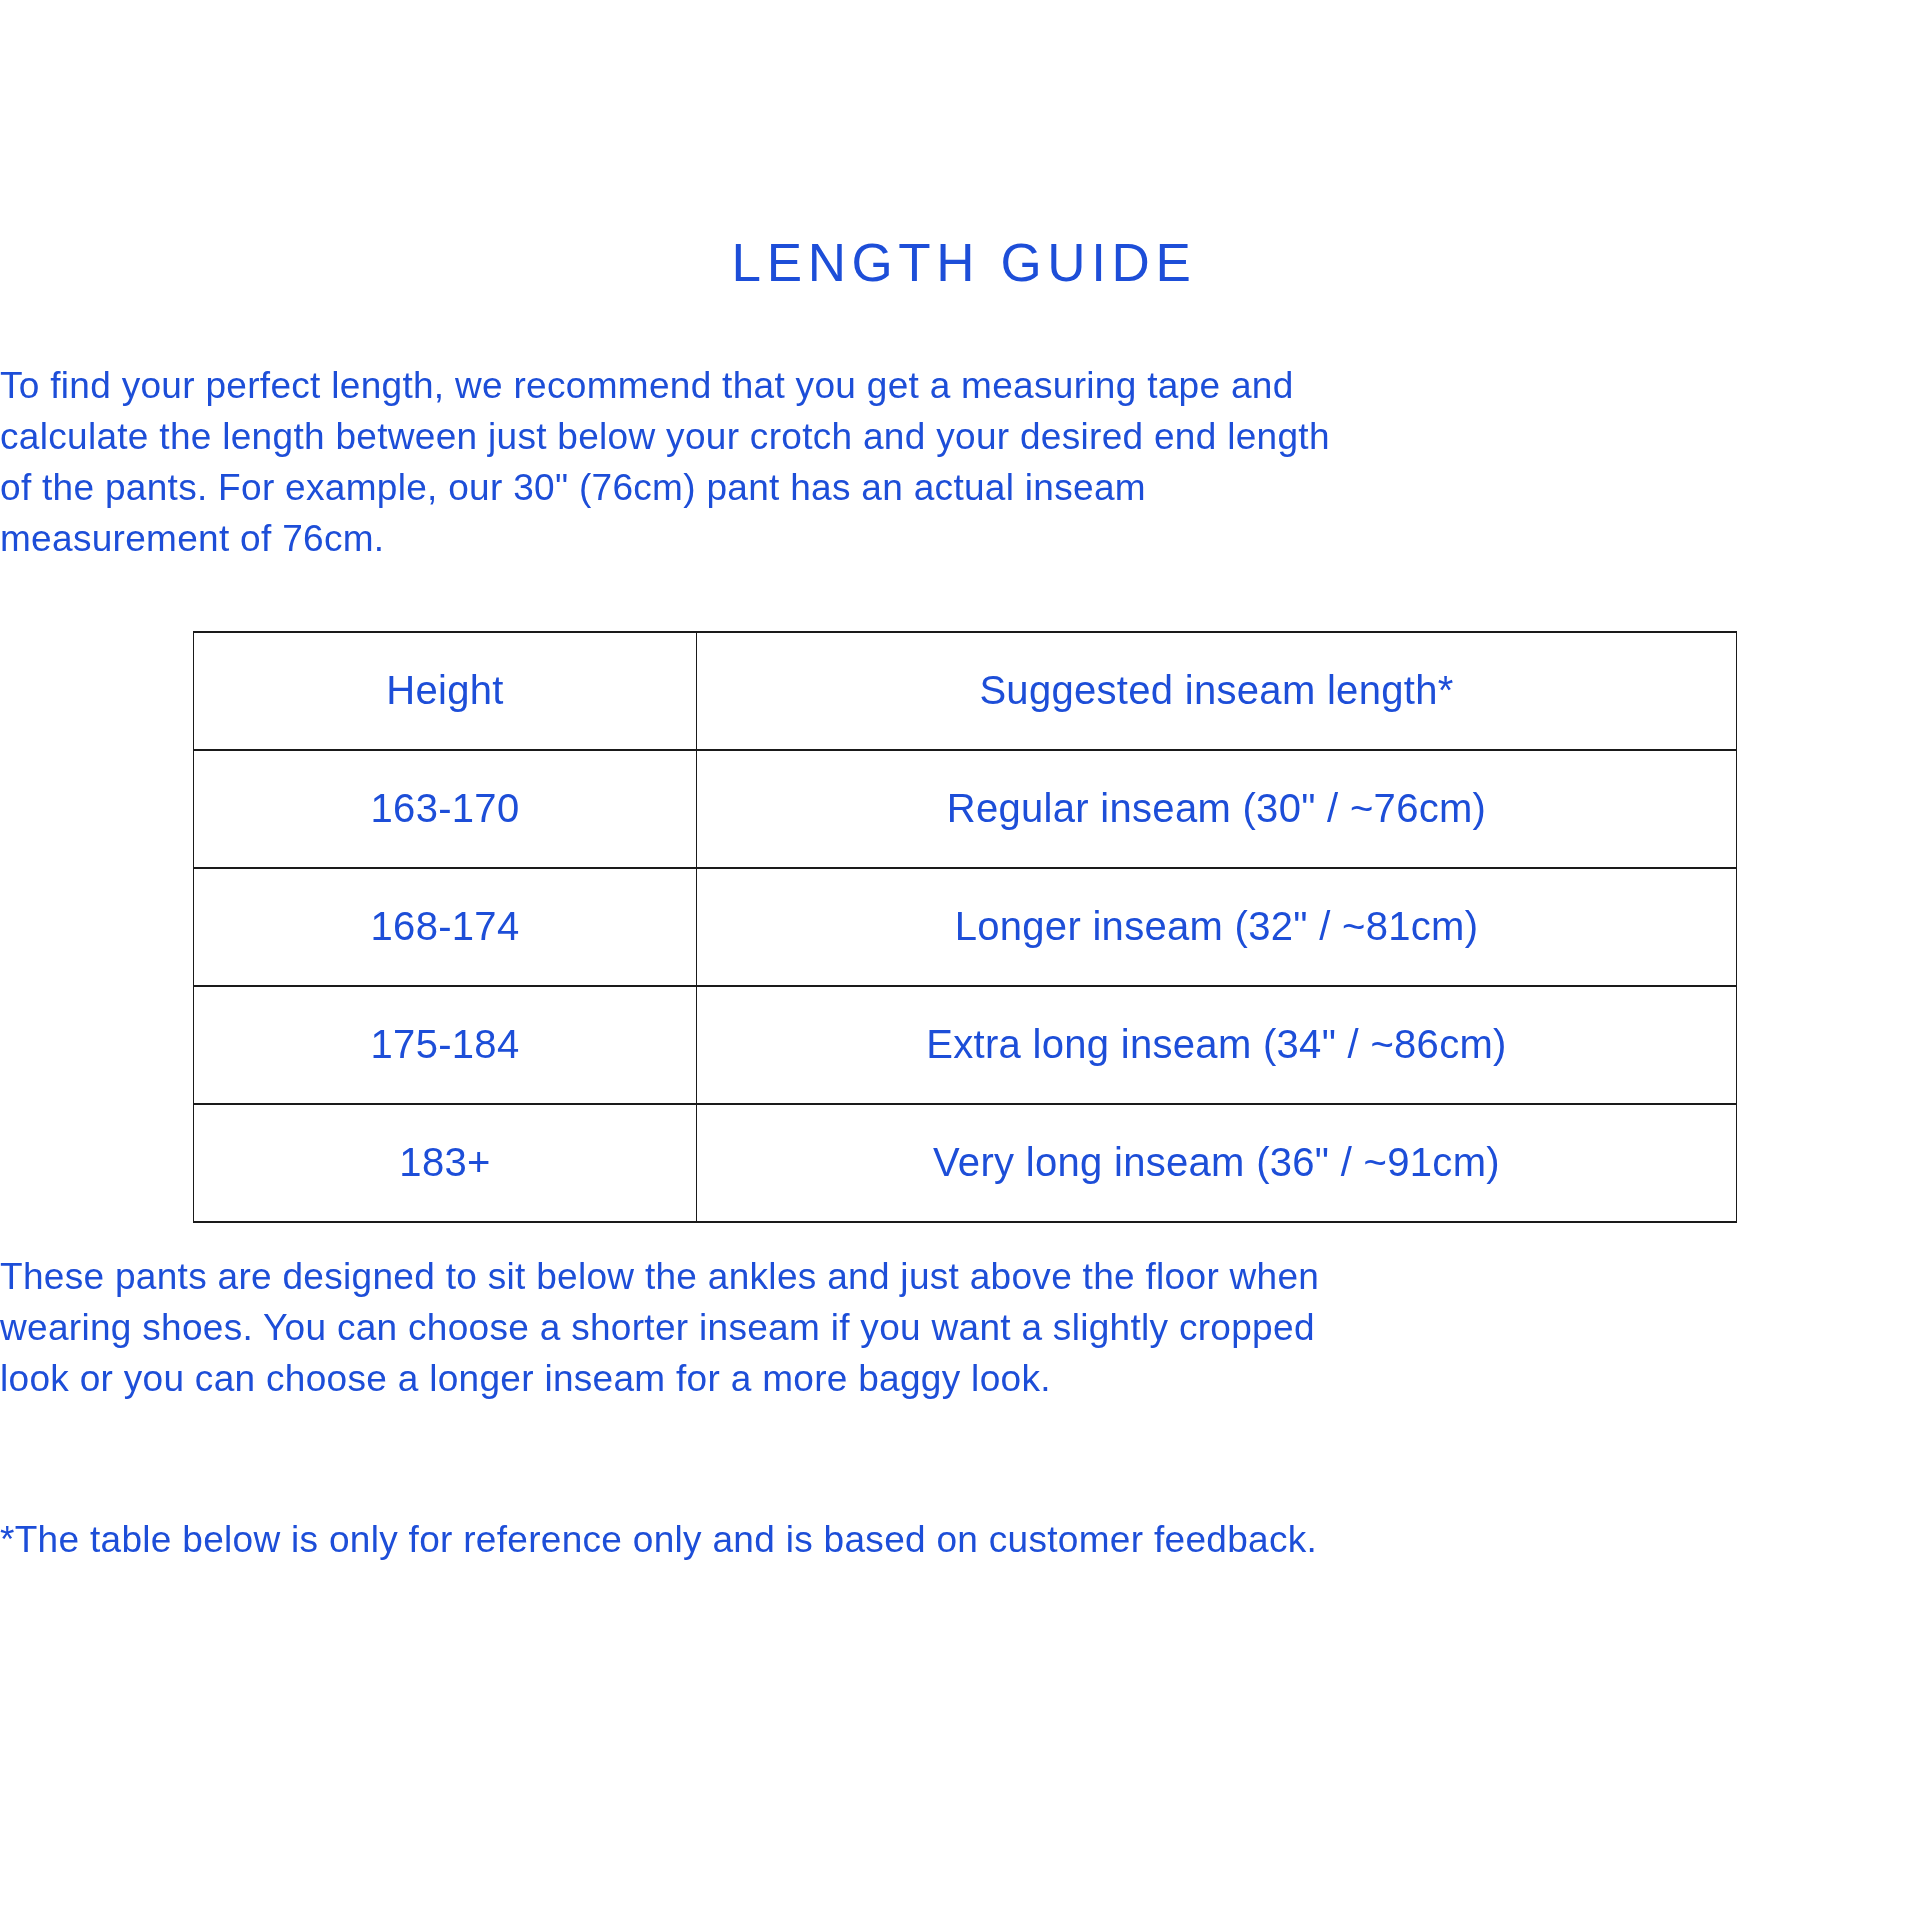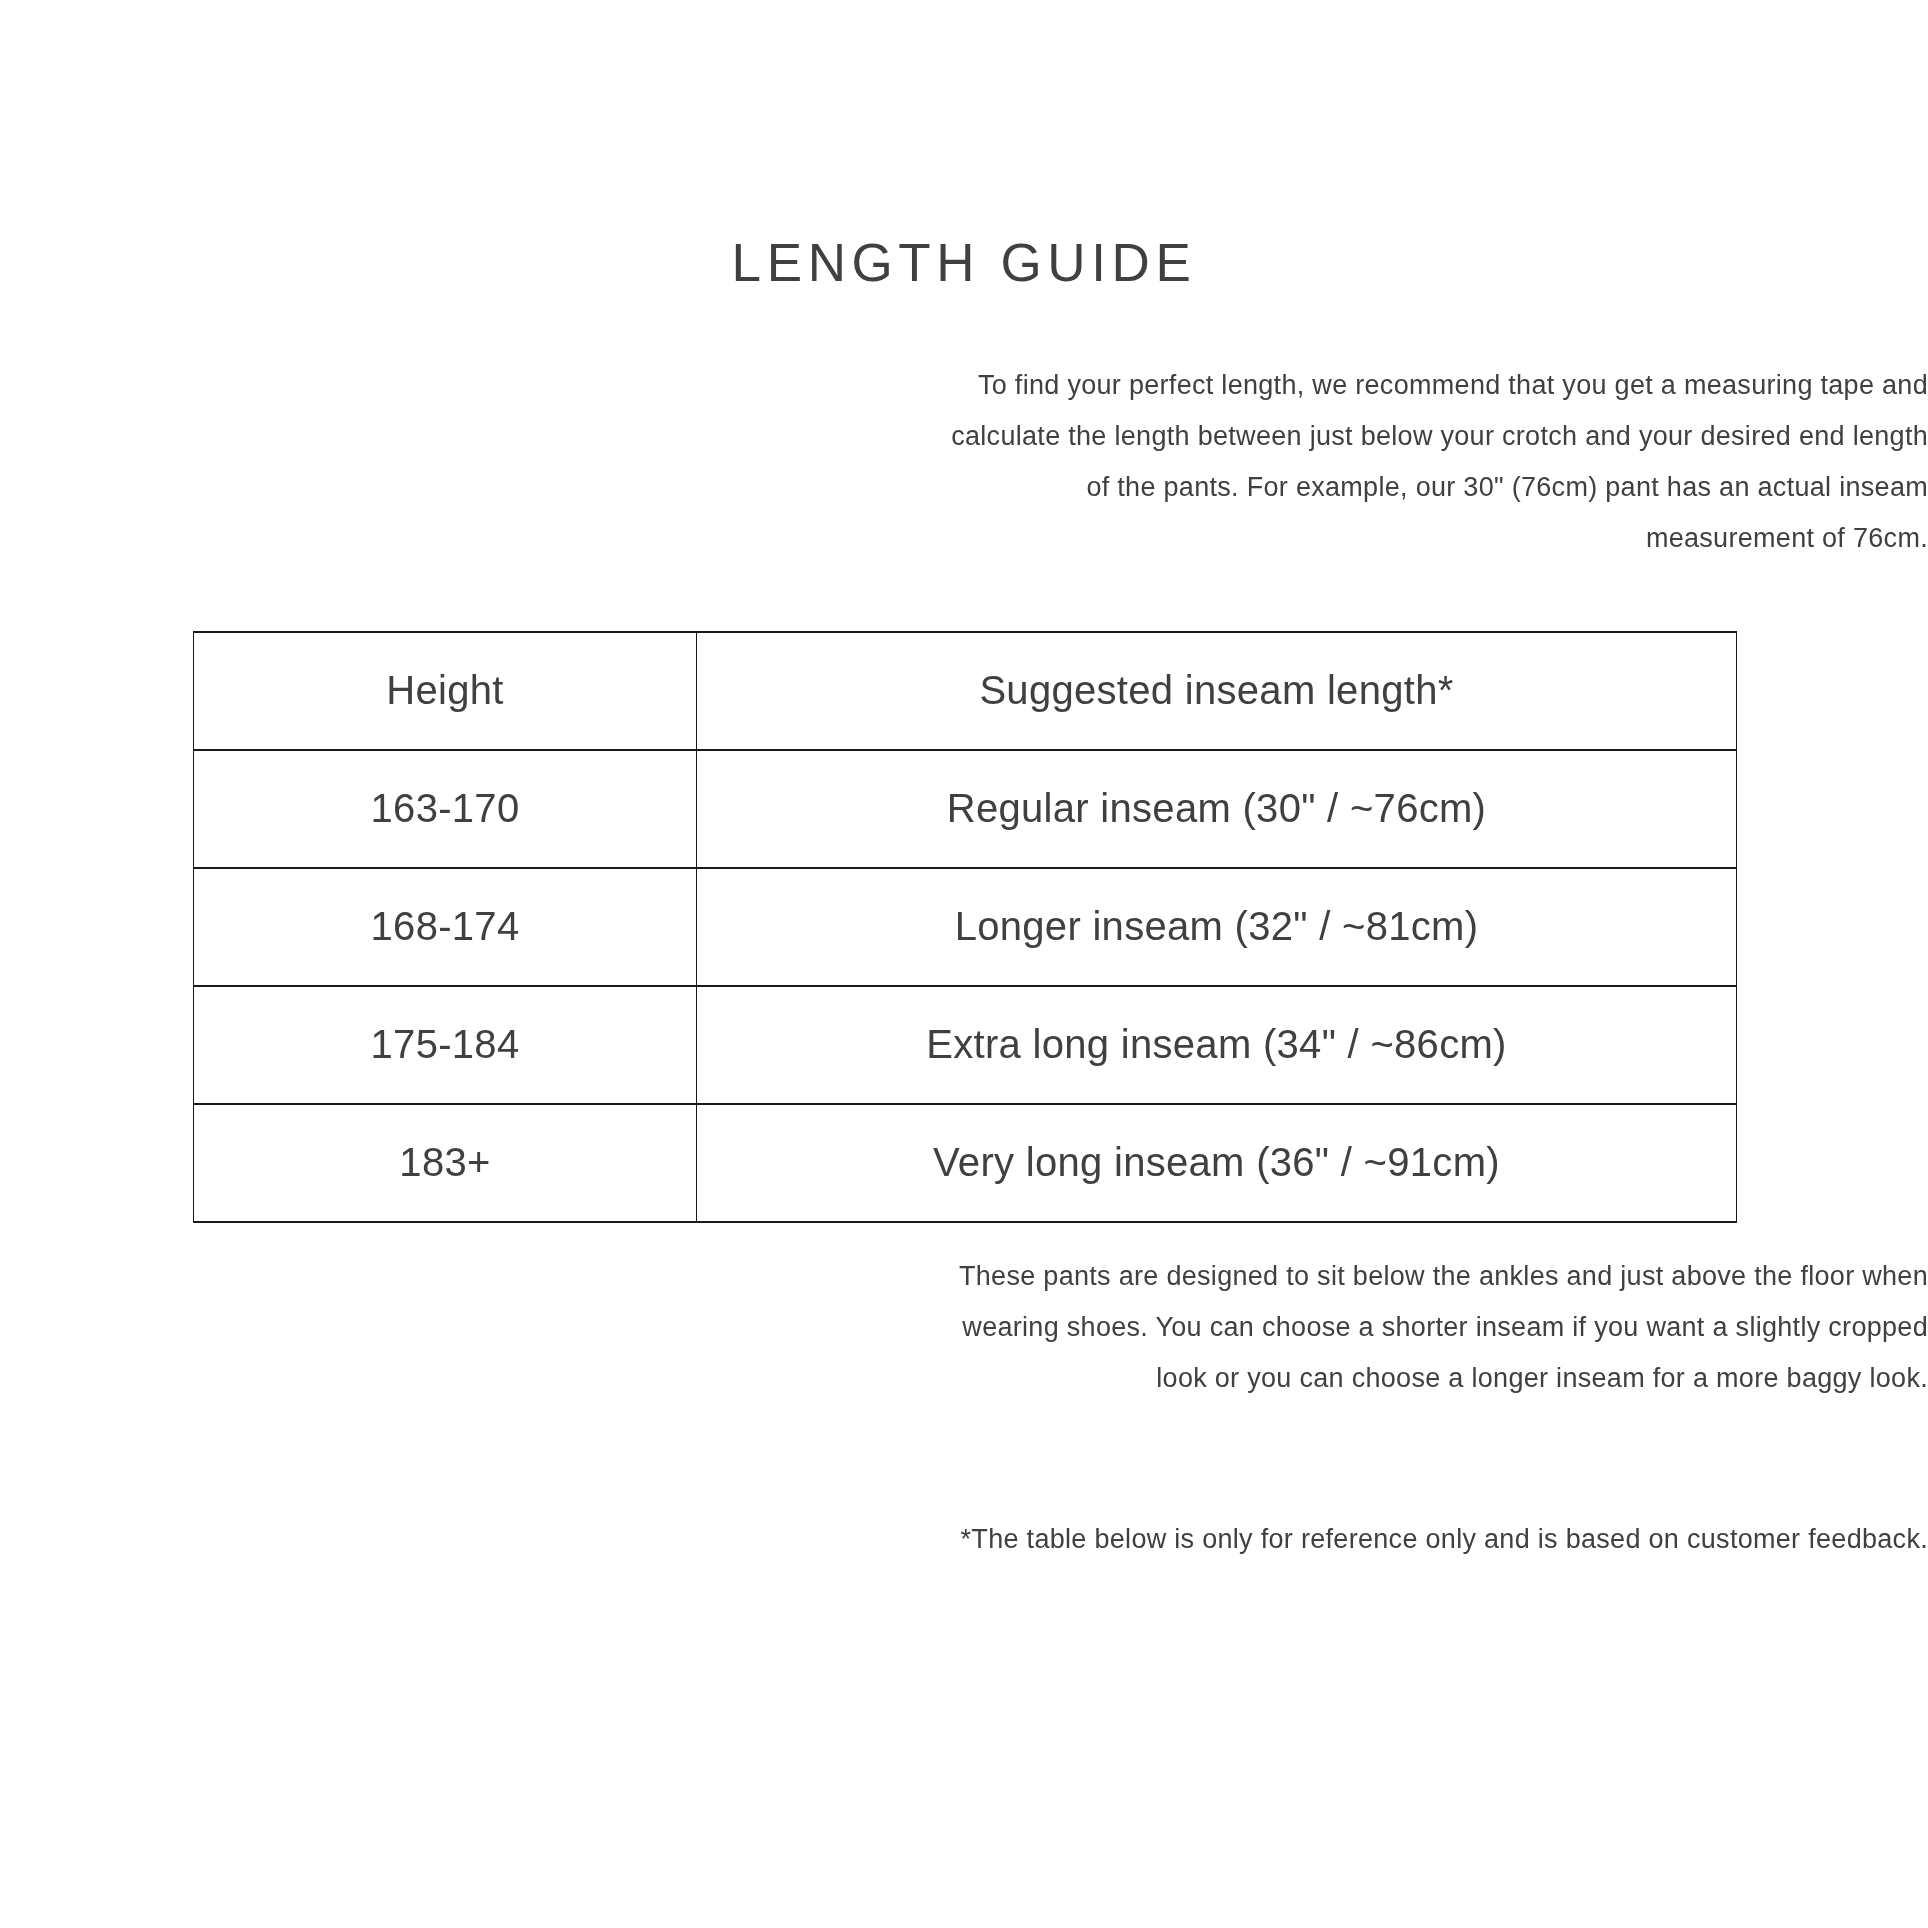--- a/index.html
+++ b/index.html
@@ -7,35 +7,35 @@
     padding: 0;
     background: #ffffff;
   }
   .page {
     position: relative;
     width: 1928px;
     height: 1928px;
     box-sizing: border-box;
     background: #ffffff;
     font-family: "Liberation Sans", sans-serif;
-    color: #404040;
+    color: #1d4ed8;
     padding-top: 200px;
     overflow: hidden;
   }
   .title {
     text-align: center;
     font-size: 53px;
     font-weight: 400;
     letter-spacing: 5.6px;
     line-height: 53px;
     white-space: nowrap;
   }
   .para {
-    text-align: right;
-    font-size: 27px;
+    text-align: left;
+    font-size: 37px;
     font-weight: 400;
     line-height: 51px;
     letter-spacing: 0.3px;
     white-space: pre-line;
   }
   .intro {
     margin-top: 71px;
   }
   .guide-table {
     border-collapse: collapse;

